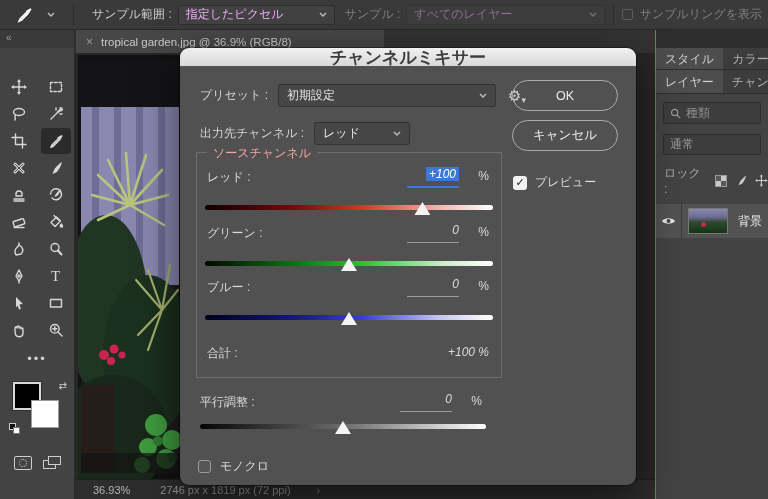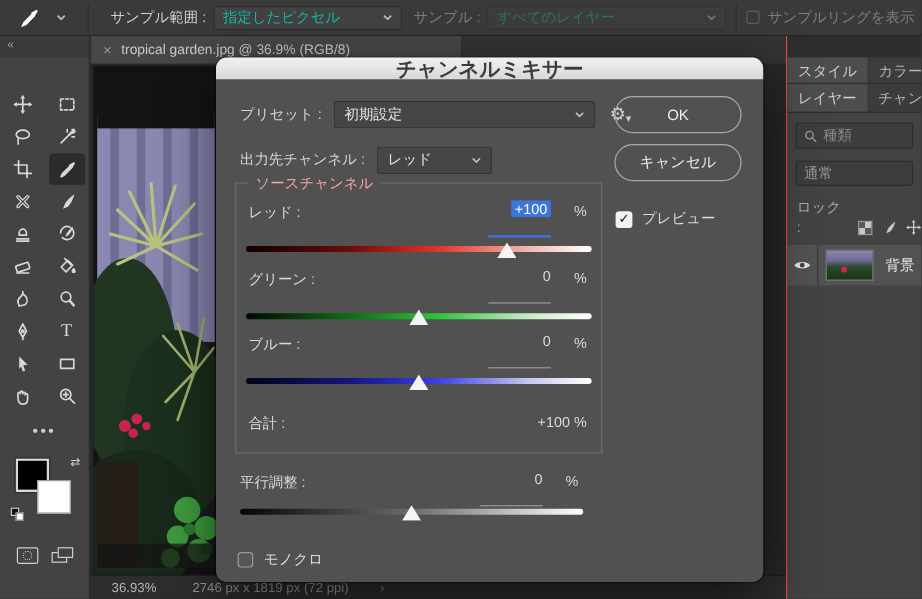--- a/index.html
+++ b/index.html
@@ -5,21 +5,21 @@
   * { margin:0; padding:0; box-sizing:border-box; }
   html,body { width:768px; height:499px; overflow:hidden; background:#262626;
     font-family:"Liberation Sans","DejaVu Sans",sans-serif; }
   
   .options-bar { position:absolute; left:0; top:0; width:768px; height:30px; background:#3a3a3a;
     border-bottom:1px solid #282828; display:flex; align-items:center; color:#cfcfcf; font-size:12px; }
   .opt-tool { display:flex; align-items:center; gap:4px; padding:0 10px 0 16px; }
   .vsep { width:1px; height:22px; background:#2c2c2c; margin:0 8px; }
   .opt-label { margin:0 6px 0 10px; white-space:nowrap; }
   .dropdown { background:#424242; border:1px solid #2e2e2e; border-radius:2px; height:20px;
-    display:flex; align-items:center; justify-content:space-between; padding:0 7px; color:#14b8a6; }
+    display:flex; align-items:center; justify-content:space-between; padding:0 7px; color:#f0abfc; }
   .dd-chev { width:8px; height:5px; margin-left:10px; flex:none; }
   .dd-chev polyline { fill:none; stroke:#bdbdbd; stroke-width:1.4; }
   .dim { opacity:.45; }
   .cbx { width:11px; height:11px; border:1px solid #8a8a8a; border-radius:2px; background:transparent; flex:none; }
   
   .tool-panel { position:absolute; left:0; top:30px; width:75px; height:469px; background:#434343;
     border-right:1px solid #2b2b2b; }
   .tp-head { height:18px; background:#3a3a3a; color:#9c9c9c; font-size:10px; padding:2px 0 0 6px; letter-spacing:1px; }
   .tool-grid { display:grid; grid-template-columns:1fr 1fr; margin-top:26px; row-gap:1px; justify-items:center; }
   .tool { width:30px; height:26px; display:flex; align-items:center; justify-content:center; border-radius:3px; }
@@ -58,21 +58,21 @@
     border-left:1px solid #ef4444; color:#d6d6d6; font-size:12px; overflow:hidden; }
   .rp-strip { height:18px; background:#2e2e2e; }
   .rp-tabs { display:flex; height:22px; background:#383838; border-bottom:1px solid #2d2d2d; }
   .rp-tab { padding:3px 9px 0; white-space:nowrap; color:#cfcfcf; }
   .rp-tab.active { background:#4d4d4d; }
   .rp-tab.inactive { background:#3c3c3c; color:#b5b5b5; }
   .rp-search { margin:8px 7px 0; height:22px; background:#3d3d3d; border:1px solid #2e2e2e; border-radius:2px;
     display:flex; align-items:center; gap:5px; padding:0 6px; color:#909090; }
   .rp-blend { margin:10px 7px 0; height:21px; background:#3d3d3d; border:1px solid #2e2e2e; border-radius:2px;
     display:flex; align-items:center; padding:0 6px; color:#9a9a9a; }
-  .rp-lock { display:flex; align-items:flex-end; gap:8px; margin:10px 0 0 8px; color:#aaaaaa; }
+  .rp-lock { display:flex; align-items:center; gap:8px; margin:10px 0 0 8px; color:#aaaaaa; }
   .checker { width:12px; height:12px; border:1px solid #9a9a9a;
     background:conic-gradient(#c9c9c9 0 25%, #5a5a5a 0 50%, #c9c9c9 0 75%, #5a5a5a 0); }
   .layer-row { margin-top:8px; height:34px; background:#525252; display:flex; align-items:center; }
   .eye-cell { width:26px; display:flex; justify-content:center; border-right:1px solid #3a3a3a; align-self:stretch; align-items:center; }
   .thumb-img { width:40px; height:26px; margin-left:6px; border:1px solid #777;
     background:linear-gradient(180deg,#8a87b0 0%,#6d6a94 34%,#2e4a2e 55%,#214021 78%,#173317 100%); position:relative; }
   .thumb-img i { position:absolute; left:12px; top:13px; width:5px; height:5px; border-radius:50%; background:#c22a50; }
   .layer-name { margin-left:10px; color:#e8e8e8; }
   
   .dialog { position:absolute; left:180px; top:48px; width:456px; height:437px; background:#515151;
@@ -88,21 +88,21 @@
   .gear small { font-size:9px; vertical-align:-2px; }
   .btn { position:absolute; left:332px; width:106px; height:31px; border:1.5px solid #ababab; border-radius:16px;
     background:transparent; color:#ececec; font-size:12.5px; display:flex; align-items:center; justify-content:center; }
   .btn.ok { top:32px; } .btn.cancel { top:72px; }
   .preview-row { position:absolute; left:333px; top:126px; display:flex; align-items:center; gap:8px; }
   .cbx-on { width:14px; height:14px; background:#f2f2f2; border-radius:3px; color:#141414; font-size:11px;
     font-weight:bold; display:flex; align-items:center; justify-content:center; }
   .fieldset { position:absolute; left:16px; top:104px; width:306px; height:226px; border:1px solid #6e6e6e; }
   .legend { position:absolute; left:10px; top:-8px; background:#515151; padding:0 6px; color:#fca5a5; }
   .ch-label { position:absolute; left:10px; }
-  .val-wrap { position:absolute; right:42px; width:52px; text-align:right; border-bottom:1px solid #9a9a9a; padding-bottom:15px; }
+  .val-wrap { position:absolute; right:42px; width:52px; text-align:right; border-bottom:1px solid #9a9a9a; padding-bottom:5px;font-style:italic; }
   .val-wrap.sel { border-bottom:2px solid #3b76d9; }
   .val-wrap.sel span { background:#3b76d9; color:#fff; padding:0 3px; }
   .val-wrap.noline { border-bottom:none; }
   .unit { position:absolute; right:12px; }
   .track { position:absolute; left:8px; right:8px; height:5px; border-radius:3px; }
   .track.red { background:linear-gradient(90deg,#0d0000 0%,#6e0b0b 30%,#e03228 55%,#f0b9b2 82%,#ffffff 100%); }
   .track.green { background:linear-gradient(90deg,#000900 0%,#0f6e14 30%,#2cc23a 55%,#c9ecc7 82%,#ffffff 100%); }
   .track.blue { background:linear-gradient(90deg,#00001a 0%,#15157e 30%,#3c3ce0 55%,#c8c8f0 82%,#ffffff 100%); }
   .track.gray { background:linear-gradient(90deg,#050505 0%,#6b6b6b 50%,#ffffff 100%); }
   .thumb { position:absolute; top:-3px; width:16px; height:13px; margin-left:-8px; background:#f4f4f4;

